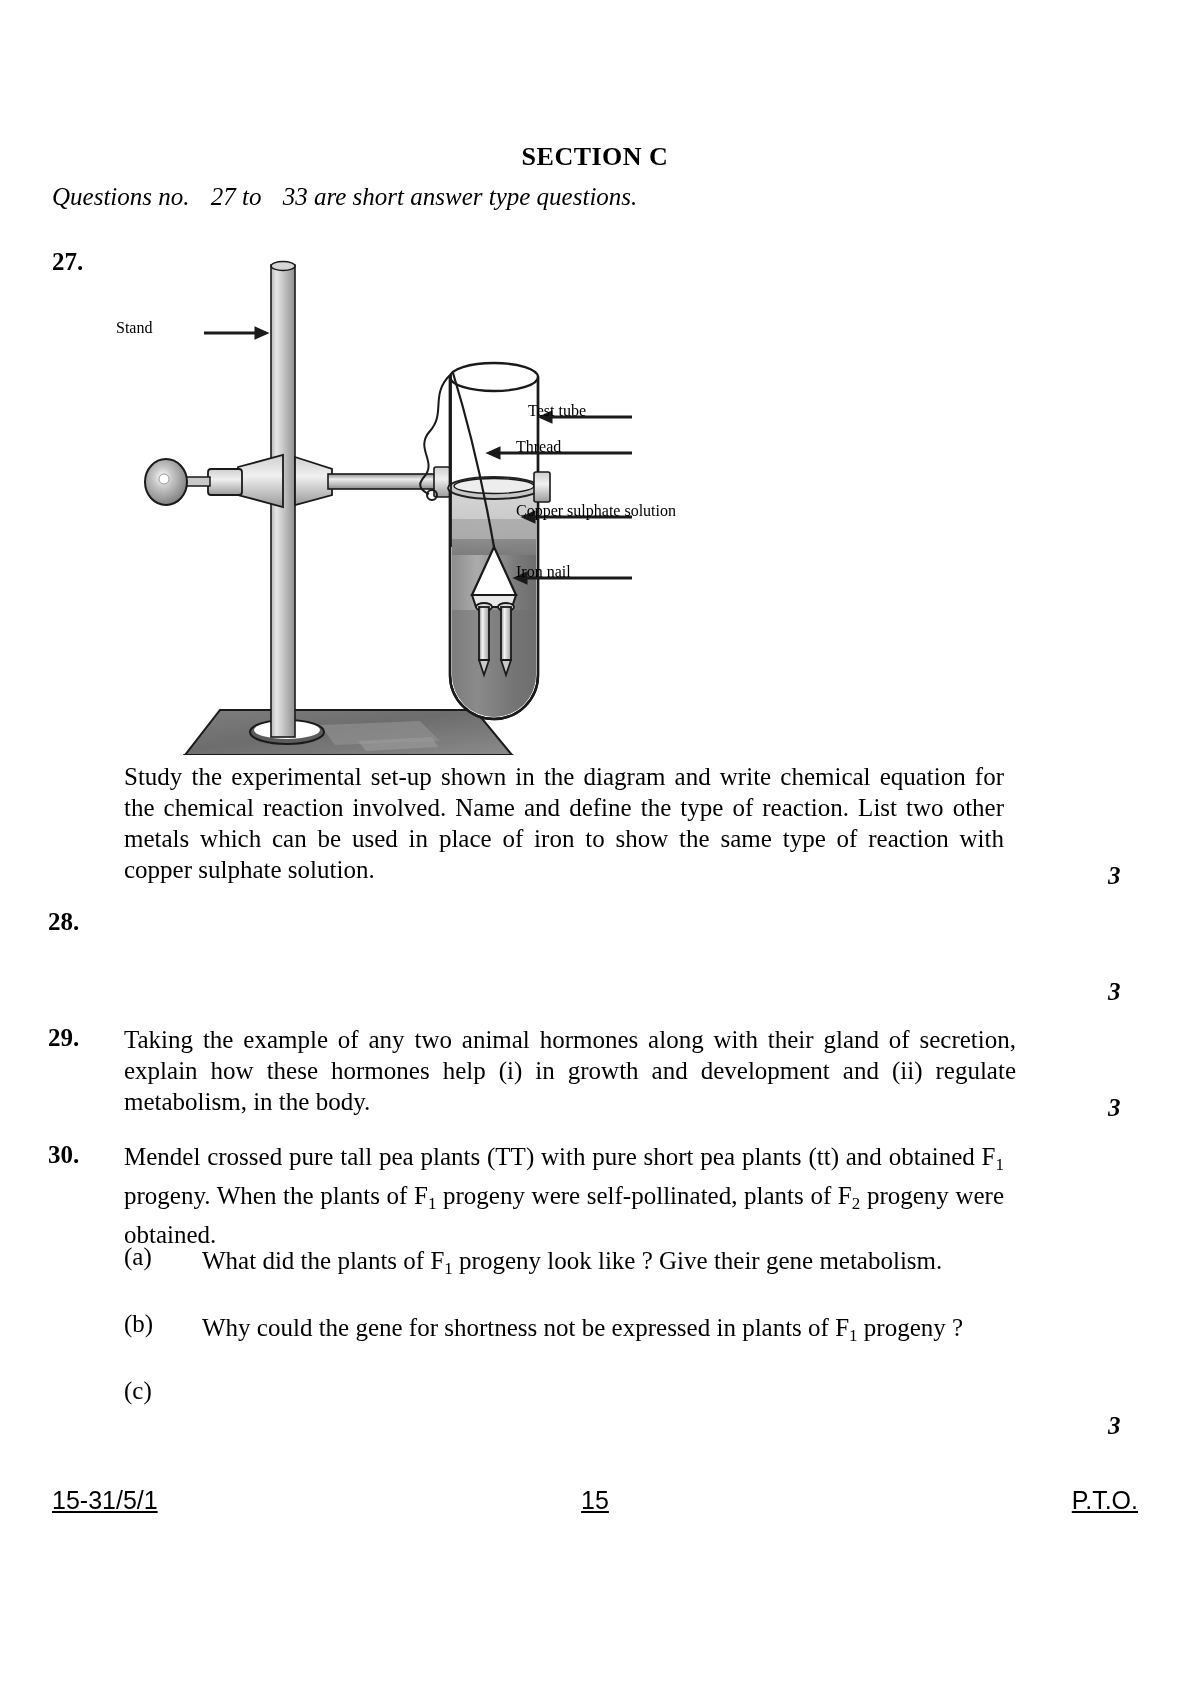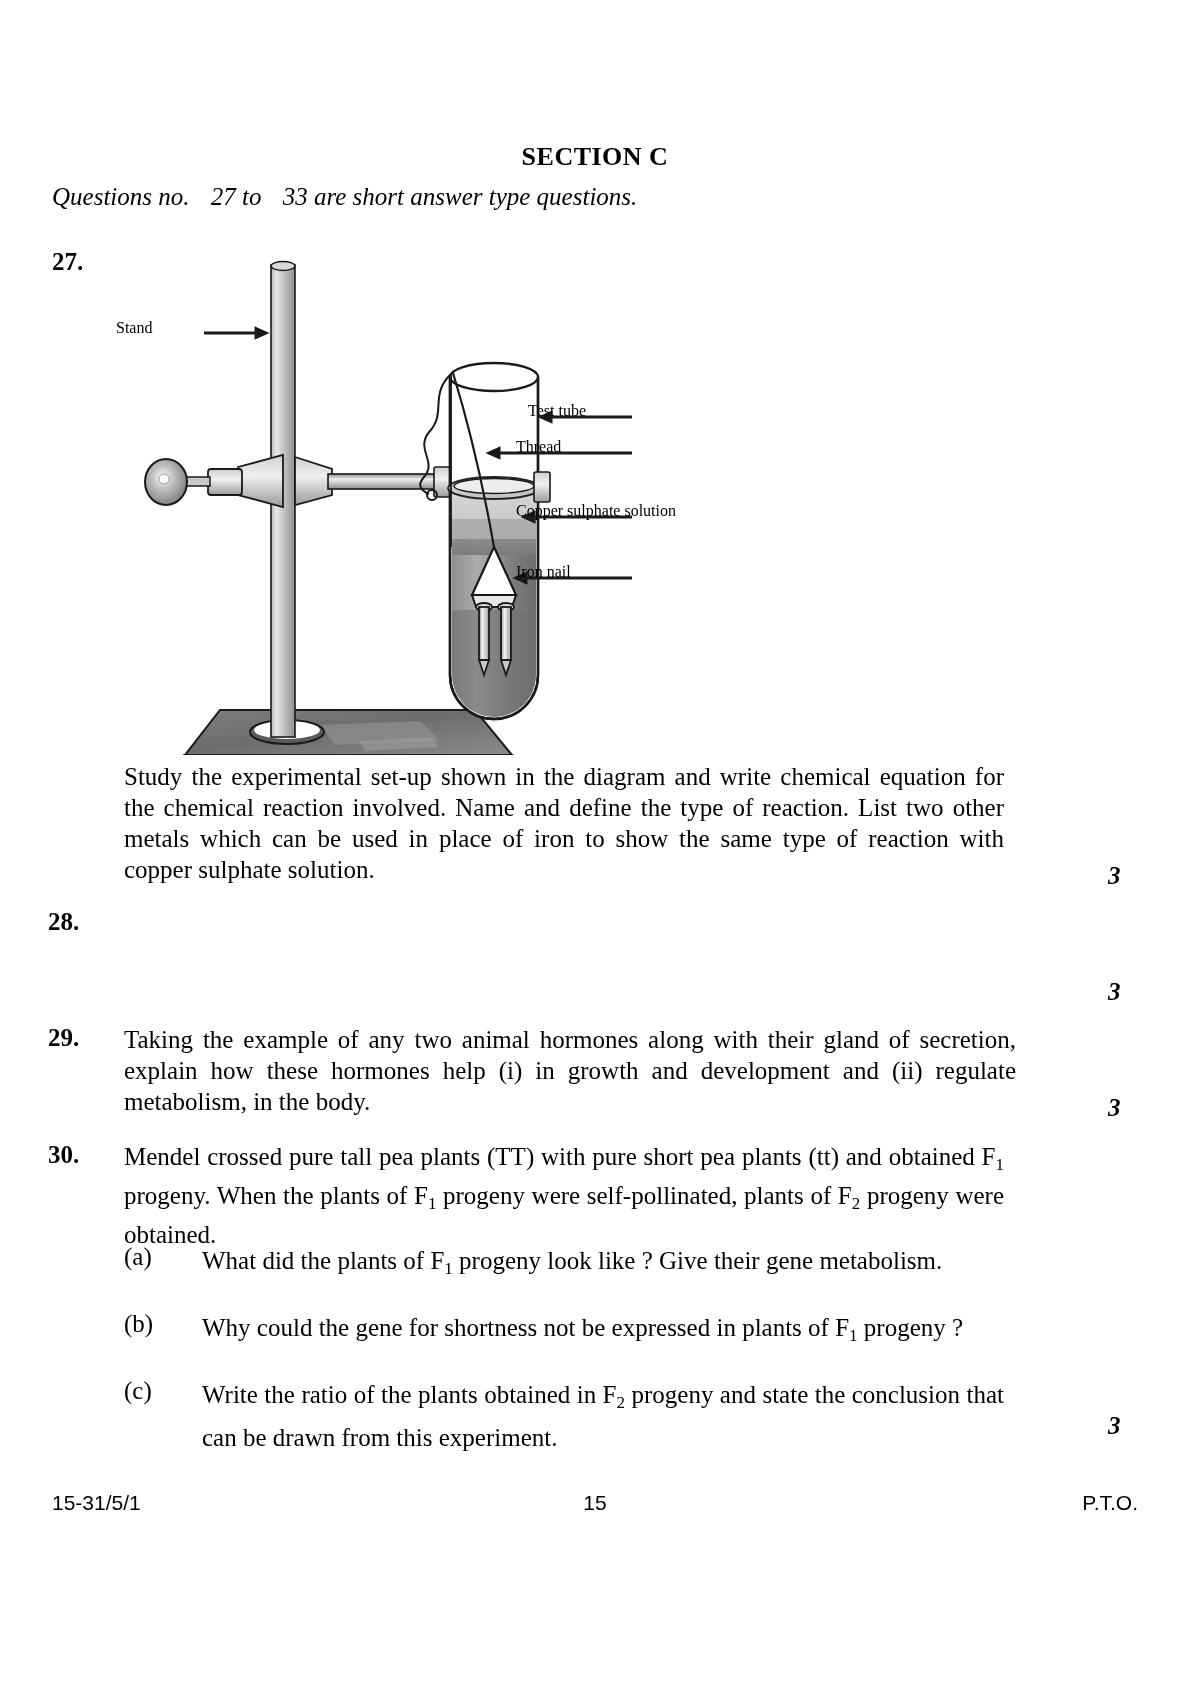--- a/index.html
+++ b/index.html
@@ -71,21 +71,22 @@
     text-align: justify;
   }
   .sub-body.lastline-left { text-align-last: left; }
   sub { font-size: 0.68em; vertical-align: -0.28em; }
 
   
   .footer {
     position: absolute;
     bottom: 168px;
     font-family: "Liberation Sans", "DejaVu Sans", sans-serif;
-    font-size: 21px;
+    font-size: 25px;
+    text-decoration: underline;
   }
   .footer-left  { left: 52px; }
   .footer-mid   { left: 0; width: 1190px; text-align: center; }
   .footer-right { right: 52px; }
 
   
   .diagram {
     position: absolute;
     left: 120px;
     top: 255px;
@@ -283,21 +284,20 @@
 
   <div class="qbody lastline-left" style="left:124px; top:1141px; width:880px;"><span>Mendel crossed pure tall pea plants (TT) with pure short pea plants (tt) and obtained F</span><sub>1</sub><span> progeny. When the plants of F</span><sub>1</sub><span> progeny were self-pollinated, plants of F</span><sub>2</sub><span> progeny were obtained.</span></div>
 
   <div class="sub-label" style="left:124px; top:1243px;">(a)</div>
   <div class="sub-body lastline-left" style="left:202px; top:1243px; width:802px;"><span>What did the plants of F</span><sub>1</sub><span> progeny look like ? Give their gene metabolism.</span></div>
 
   <div class="sub-label" style="left:124px; top:1310px;">(b)</div>
   <div class="sub-body lastline-left" style="left:202px; top:1310px; width:802px;"><span>Why could the gene for shortness not be expressed in plants of F</span><sub>1</sub><span> progeny ?</span></div>
 
   <div class="sub-label" style="left:124px; top:1377px;">(c)</div>
-  <div class="sub-body lastline-left" style="left:202px; top:1377px; width:802px;"><span>Write the ratio of the plants obtained in F</span><sub>2</sub><span> progeny and state the conclusion that can be drawn from this experiment.</span></div>
 
   <div class="marks" style="left:1108px; top:1412px;">3</div>
 
   <div class="footer footer-left">15-31/5/1</div>
   <div class="footer footer-mid">15</div>
   <div class="footer footer-right">P.T.O.</div>
 
 </div>
 
 </body></html>

